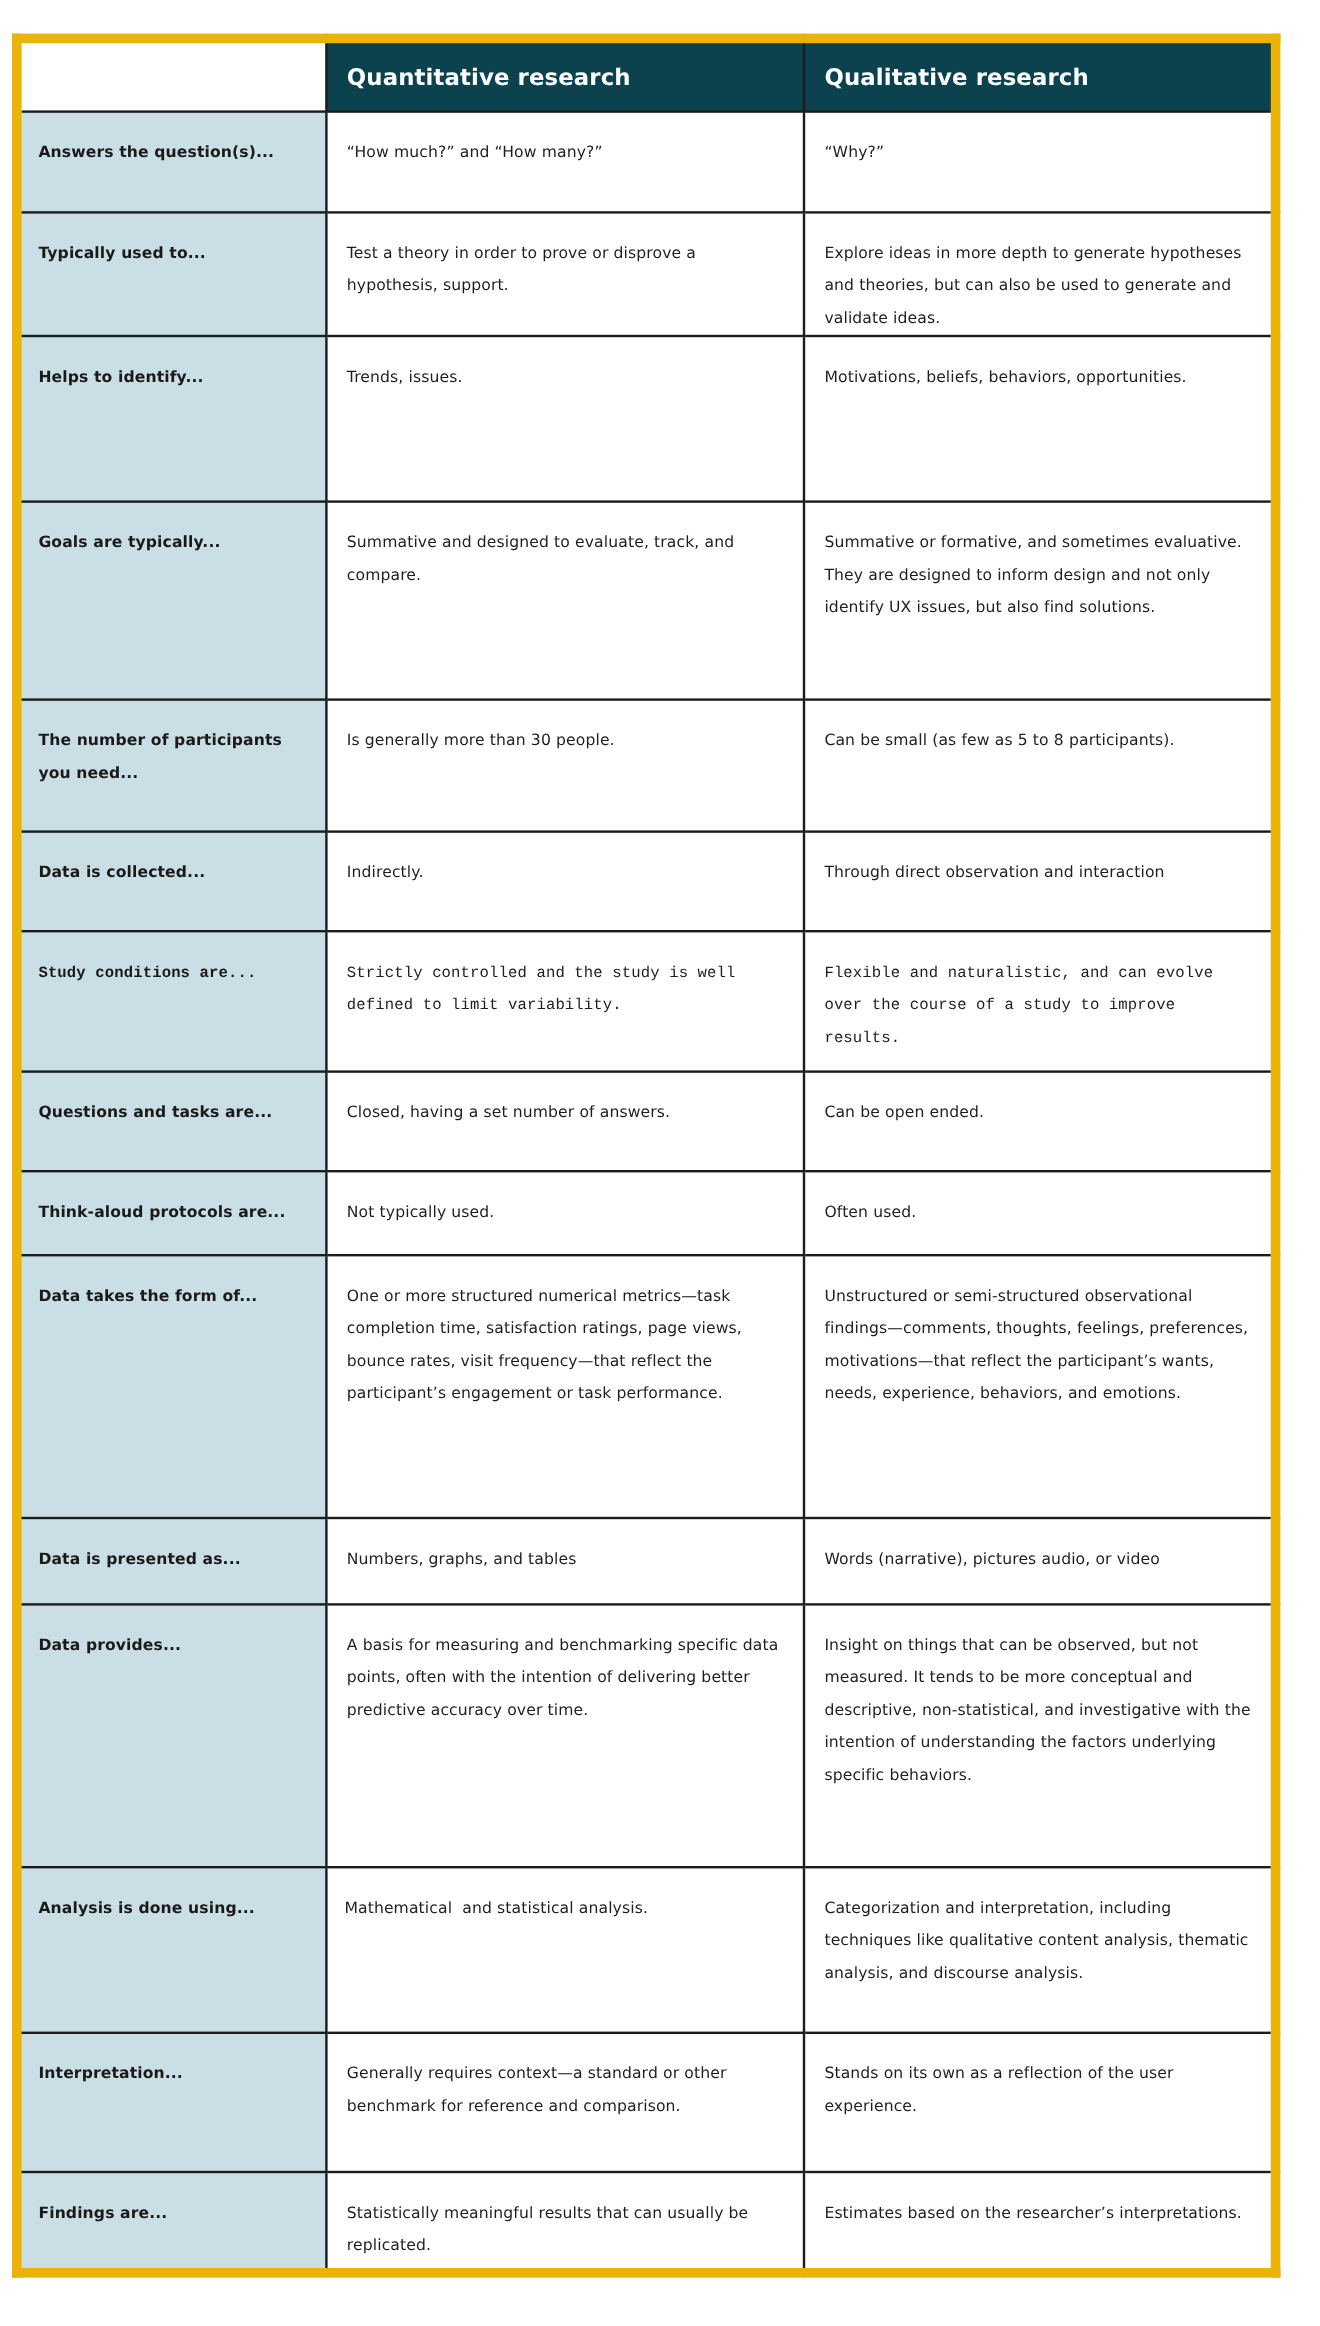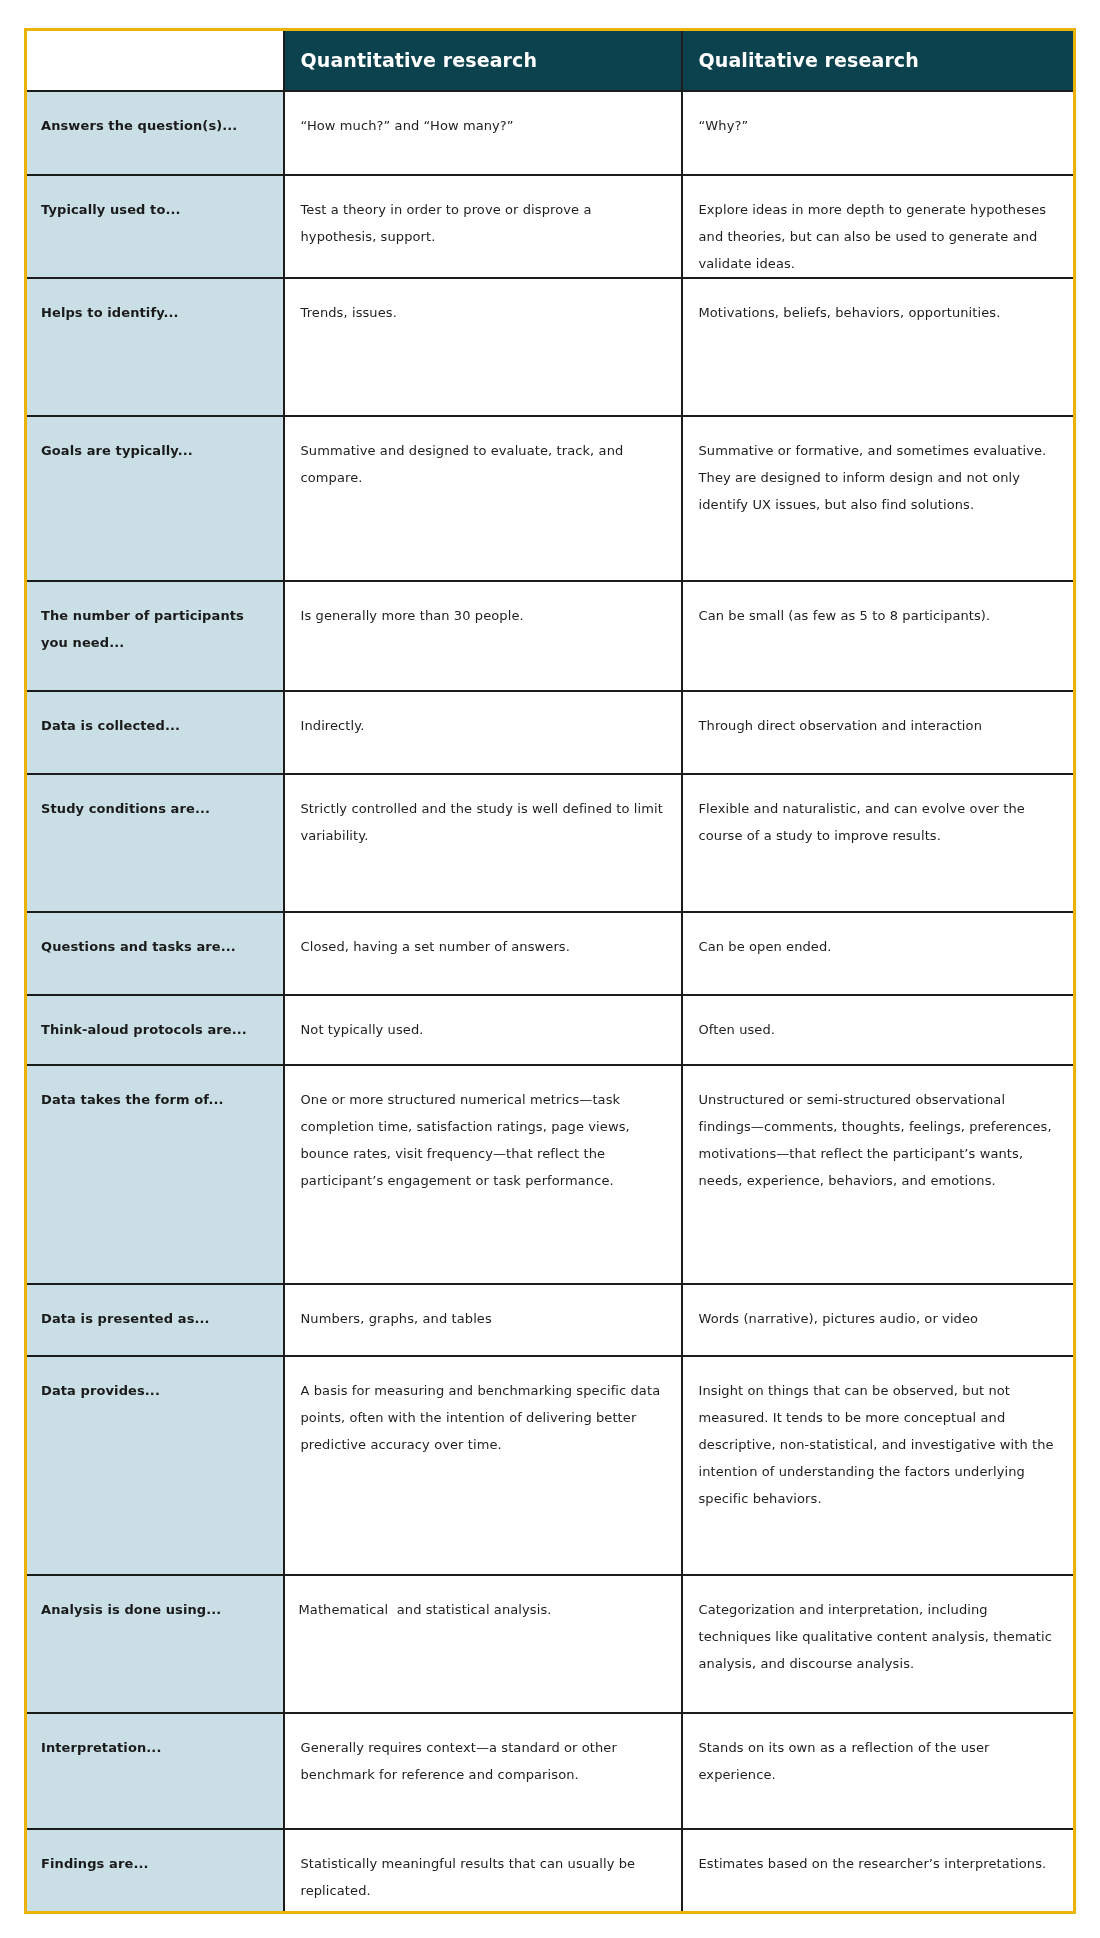--- a/index.html
+++ b/index.html
@@ -1,41 +1,41 @@
 <!DOCTYPE html>
 <html><head>
 <meta charset="utf-8">
 <style>
   html, body { margin: 0; padding: 0; background: #ffffff; }
   body { width: 1100px; height: 1938px; position: relative; font-family: "DejaVu Sans", sans-serif; color: #1a1a1a; }
   .cmp-table {
-    position: absolute; left: 24px; top: 28px; width: 1049px;
+    position: absolute; left: 10px; top: 28px; width: 1049px;
     border-collapse: collapse; table-layout: fixed;
-    border: 3px solid #eab308;
+    border: 8px solid #eab308;
   }
   .cmp-table td, .cmp-table th {
     border: 2px solid #1c1c1c; vertical-align: top; text-align: left;
     padding: 20px 16px 0 16px; box-sizing: border-box;
     font-size: 13px; line-height: 27px; letter-spacing: 0.1px;
   }
   .cmp-table th { font-weight: bold; }
   .col-label { width: 258px; }
   .col-quant { width: 398px; }
   .col-qual { width: 393px; }
   .hdr-blank { background: #ffffff; }
   .hdr { background: #0c424d; color: #ffffff; padding-top: 16px !important; height: 61px; font-size: 19px !important; }
   .row-label { background: #c9dfe5; font-weight: bold; color: #1a1a1a; padding-left: 14px !important; }
   .cell { background: #ffffff; font-weight: normal; color: #1e1e1e; }
   tbody tr:nth-child(1)  { height: 84px; }
   tbody tr:nth-child(2)  { height: 97px; }
   tbody tr:nth-child(3)  { height: 138px; }
   tbody tr:nth-child(4)  { height: 165px; }
   tbody tr:nth-child(5)  { height: 110px; }
   tbody tr:nth-child(6)  { height: 83px; }
-  tbody tr:nth-child(7)  { height: 138px; }
+  tbody tr:nth-child(7)  { height: 117px; font-family: Liberation Mono, monospace; }
   tbody tr:nth-child(8)  { height: 83px; }
   tbody tr:nth-child(9)  { height: 70px; }
   tbody tr:nth-child(10) { height: 219px; }
   tbody tr:nth-child(11) { height: 72px; }
   tbody tr:nth-child(12) { height: 219px; }
   tbody tr:nth-child(13) { height: 138px; }
   tbody tr:nth-child(14) { height: 116px; margin-top: 35px; }
   tbody tr:nth-child(15) { height: 84px; }
 </style>
 </head>

